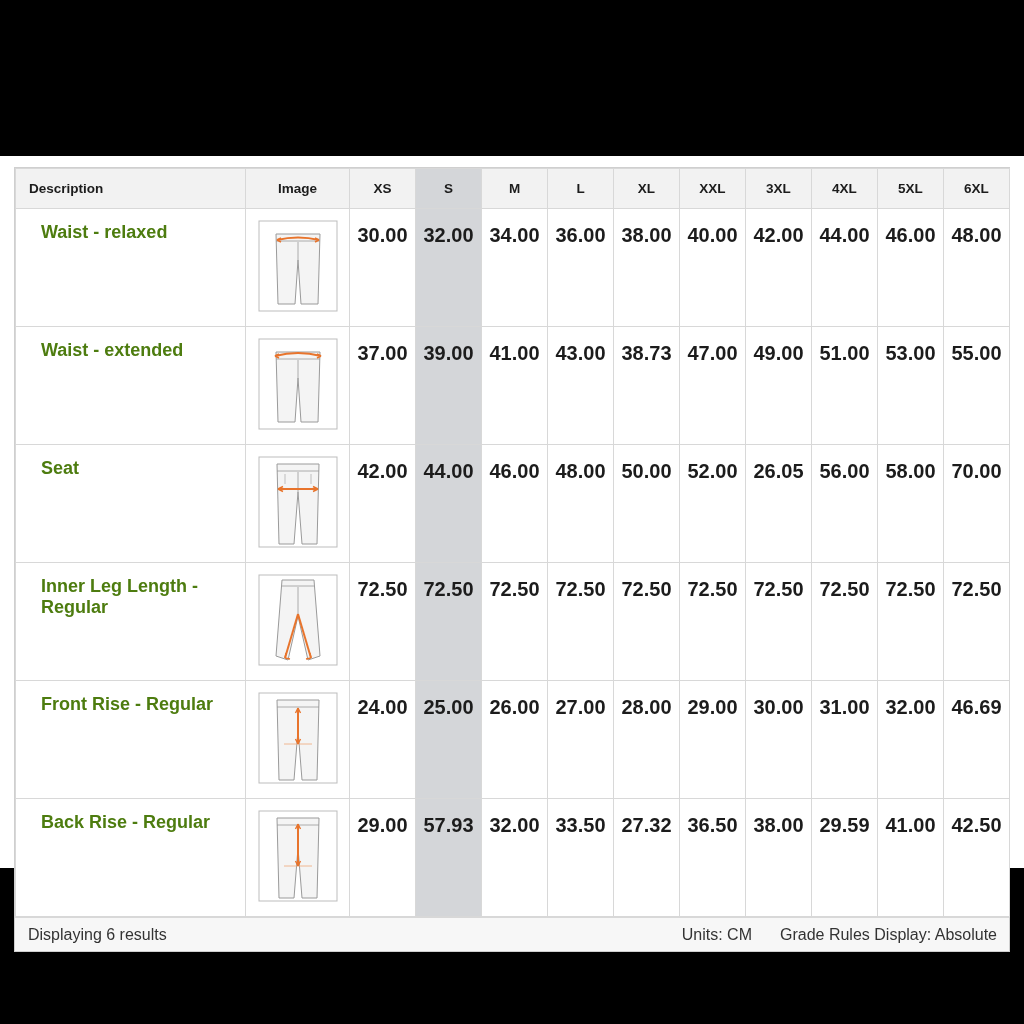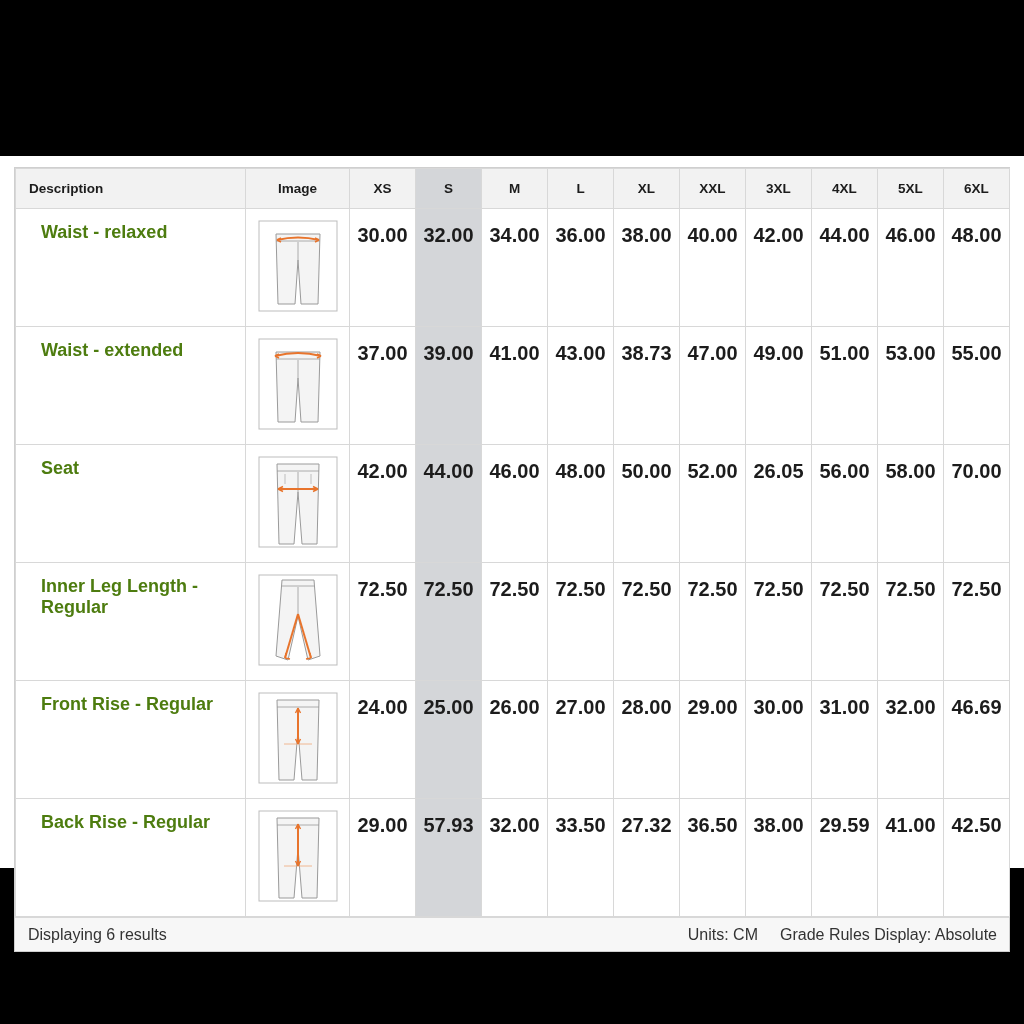--- a/index.html
+++ b/index.html
@@ -89,21 +89,21 @@
     border-top: 1px solid #d8d8d8;
     display: flex;
     align-items: center;
     justify-content: space-between;
     padding: 0 12px 0 13px;
     font-size: 16px;
     color: #333333;
   }
   .footer-right {
     display: flex;
-    gap: 22px;
+    gap: 28px;
   }
   col.c-desc { width: 230px; }
   col.c-img  { width: 104px; }
   col.c-size { width: 66px; }
 </style>
 </head>
 <body>
 
 <div id="page">
   <div class="table-wrap">

